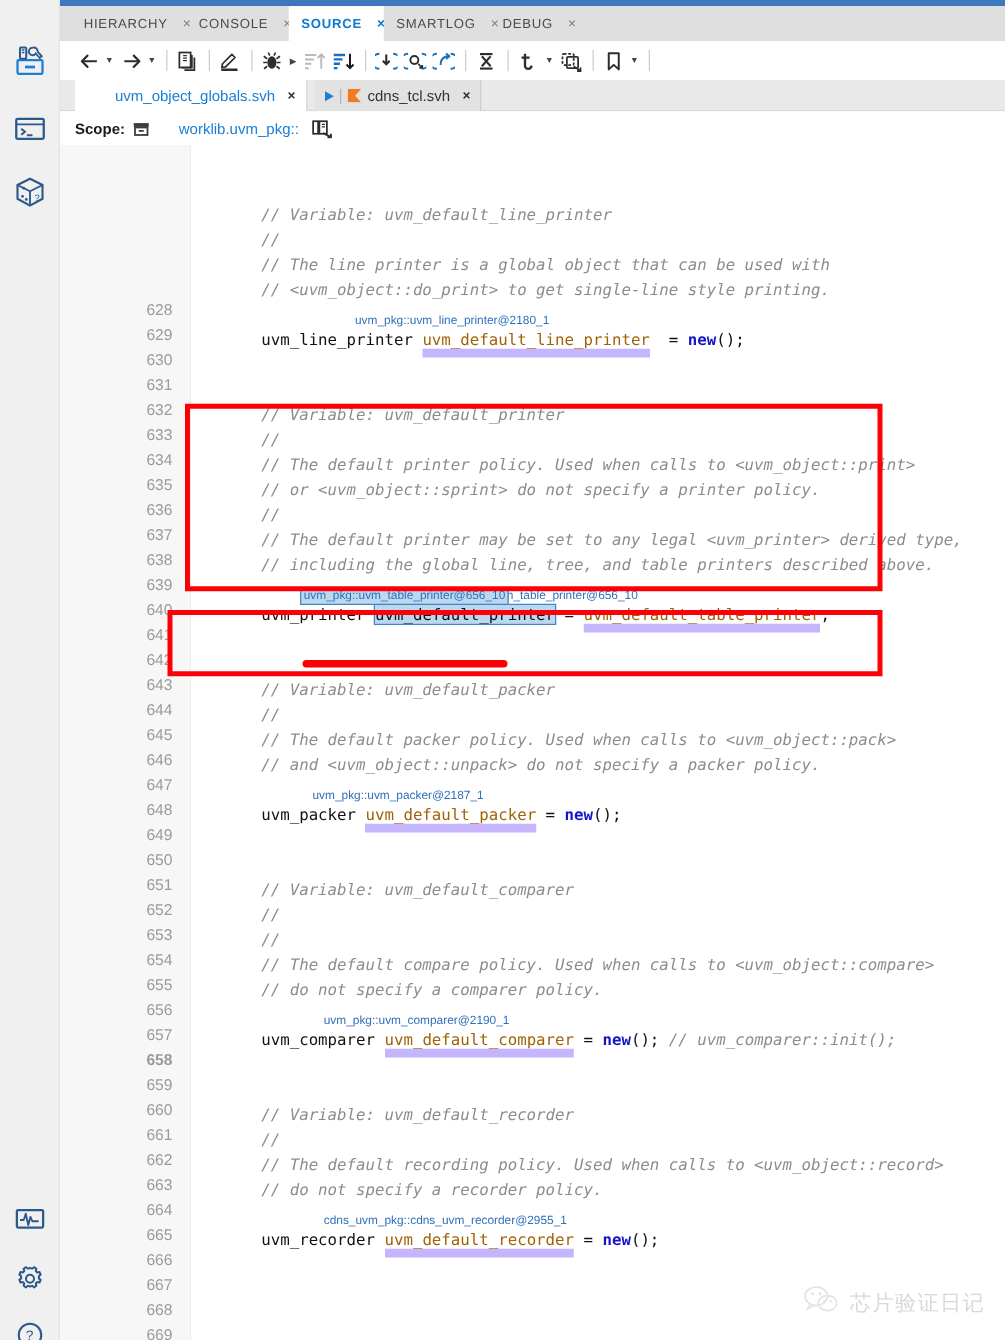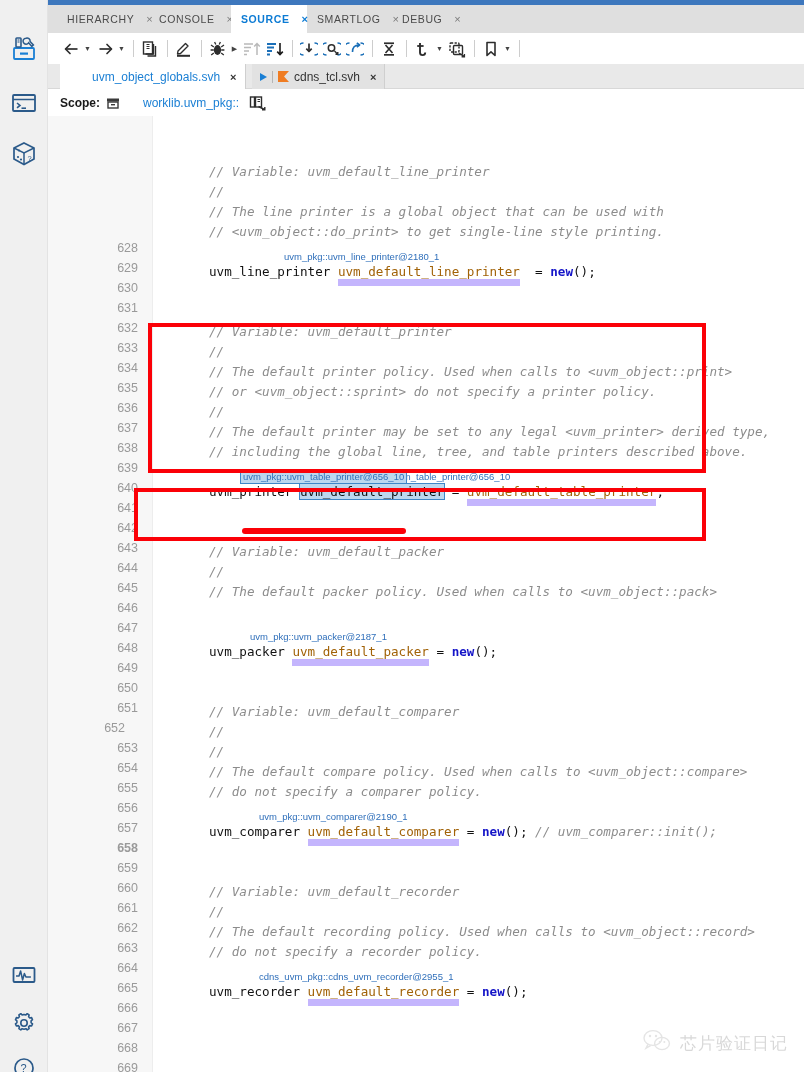--- a/index.html
+++ b/index.html
@@ -521,20 +521,21 @@
           <div class="ctext" style="top: 246px;"><span class="cmt">// The default printer policy. Used when calls to &lt;uvm_object::print&gt;</span></div>
           <div class="ctext" style="top: 266px;"><span class="cmt">// or &lt;uvm_object::sprint&gt; do not specify a printer policy.</span></div>
           <div class="ctext" style="top: 286px;"><span class="cmt">//</span></div>
           <div class="ctext" style="top: 306px;"><span class="cmt">// The default printer may be set to any legal &lt;uvm_printer&gt; derived type,</span></div>
           <div class="ctext" style="top: 326px;"><span class="cmt">// including the global line, tree, and table printers described above.</span></div>
           <div class="annot" style="left: 196px; top: 355px;">uvm_pkg::uvm_table_printer@656_10</div>
           <div class="ctext" style="top: 366px;"><span>uvm_printer </span><span style="background: rgb(188, 216, 239); outline: rgb(62, 135, 200) solid 1px;">uvm_default_printer</span><span> = </span><span class="ident-link">uvm_default_table_printer</span><span>;</span></div>
           <div class="ctext" style="top: 426px;"><span class="cmt">// Variable: uvm_default_packer</span></div>
           <div class="ctext" style="top: 446px;"><span class="cmt">//</span></div>
           <div class="ctext" style="top: 466px;"><span class="cmt">// The default packer policy. Used when calls to &lt;uvm_object::pack&gt;</span></div>
+          <div class="ctext" style="top: 486px;"><span class="cmt">// and &lt;uvm_object::unpack&gt; do not specify a packer policy.</span></div>
           <div class="annot" style="left: 97px; top: 515px;">uvm_pkg::uvm_packer@2187_1</div>
           <div class="ctext" style="top: 526px;"><span>uvm_packer </span><span class="ident-link">uvm_default_packer</span><span> = </span><span class="kw">new</span><span>();</span></div>
           <div class="ctext" style="top: 586px;"><span class="cmt">// Variable: uvm_default_comparer</span></div>
           <div class="ctext" style="top: 606px;"><span class="cmt">//</span></div>
           <div class="ctext" style="top: 626px;"><span class="cmt">//</span></div>
           <div class="ctext" style="top: 646px;"><span class="cmt">// The default compare policy. Used when calls to &lt;uvm_object::compare&gt;</span></div>
           <div class="ctext" style="top: 666px;"><span class="cmt">// do not specify a comparer policy.</span></div>
           <div class="annot" style="left: 106px; top: 695px;">uvm_pkg::uvm_comparer@2190_1</div>
           <div class="ctext" style="top: 706px;"><span>uvm_comparer </span><span class="ident-link">uvm_default_comparer</span><span> = </span><span class="kw">new</span><span>(); </span><span class="cmt">// uvm_comparer::init();</span></div>
           <div class="ctext" style="top: 766px;"><span class="cmt">// Variable: uvm_default_recorder</span></div>
@@ -563,21 +564,21 @@
           <div class="lnum" style="top: 402px; position: absolute; left: 48px; width: 42px;">642</div>
           <div class="lnum" style="top: 422px; position: absolute; left: 48px; width: 42px;">643</div>
           <div class="lnum" style="top: 442px; position: absolute; left: 48px; width: 42px;">644</div>
           <div class="lnum" style="top: 462px; position: absolute; left: 48px; width: 42px;">645</div>
           <div class="lnum" style="top: 482px; position: absolute; left: 48px; width: 42px;">646</div>
           <div class="lnum" style="top: 502px; position: absolute; left: 48px; width: 42px;">647</div>
           <div class="lnum" style="top: 522px; position: absolute; left: 48px; width: 42px;">648</div>
           <div class="lnum" style="top: 542px; position: absolute; left: 48px; width: 42px;">649</div>
           <div class="lnum" style="top: 562px; position: absolute; left: 48px; width: 42px;">650</div>
           <div class="lnum" style="top: 582px; position: absolute; left: 48px; width: 42px;">651</div>
-          <div class="lnum" style="top: 602px; position: absolute; left: 35px; width: 42px;">652</div>
+          <div class="lnum" style="top: 602px; position: absolute; left: 48px; width: 42px;">652</div>
           <div class="lnum" style="top: 622px; position: absolute; left: 48px; width: 42px;">653</div>
           <div class="lnum" style="top: 642px; position: absolute; left: 48px; width: 42px;">654</div>
           <div class="lnum" style="top: 662px; position: absolute; left: 48px; width: 42px;">655</div>
           <div class="lnum" style="top: 682px; position: absolute; left: 48px; width: 42px;">656</div>
           <div class="lnum" style="top: 702px; position: absolute; left: 48px; width: 42px;">657</div>
           <div class="lnum" style="top: 722px; position: absolute; left: 48px; width: 42px; font-weight: bold;">658</div>
           <div class="lnum" style="top: 742px; position: absolute; left: 48px; width: 42px;">659</div>
           <div class="lnum" style="top: 762px; position: absolute; left: 48px; width: 42px;">660</div>
           <div class="lnum" style="top: 782px; position: absolute; left: 48px; width: 42px;">661</div>
           <div class="lnum" style="top: 802px; position: absolute; left: 48px; width: 42px;">662</div>

